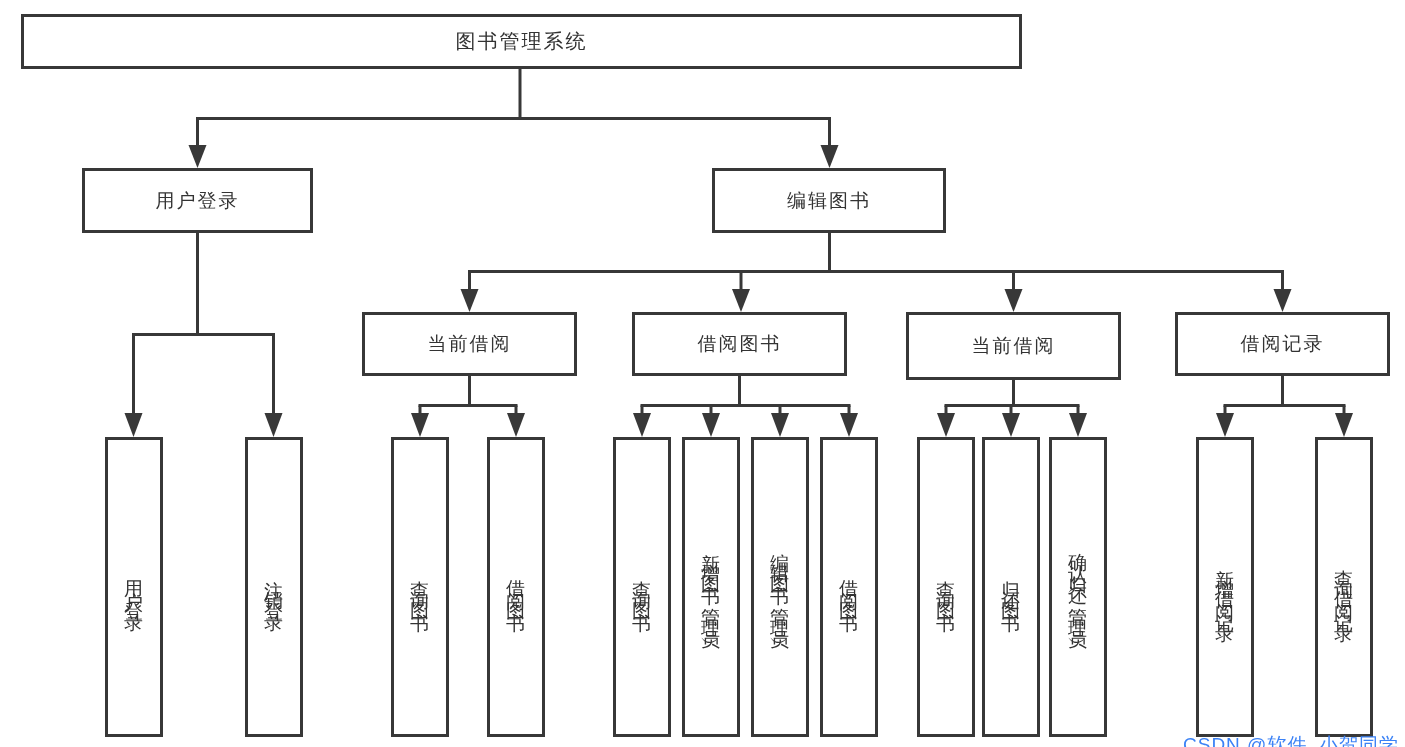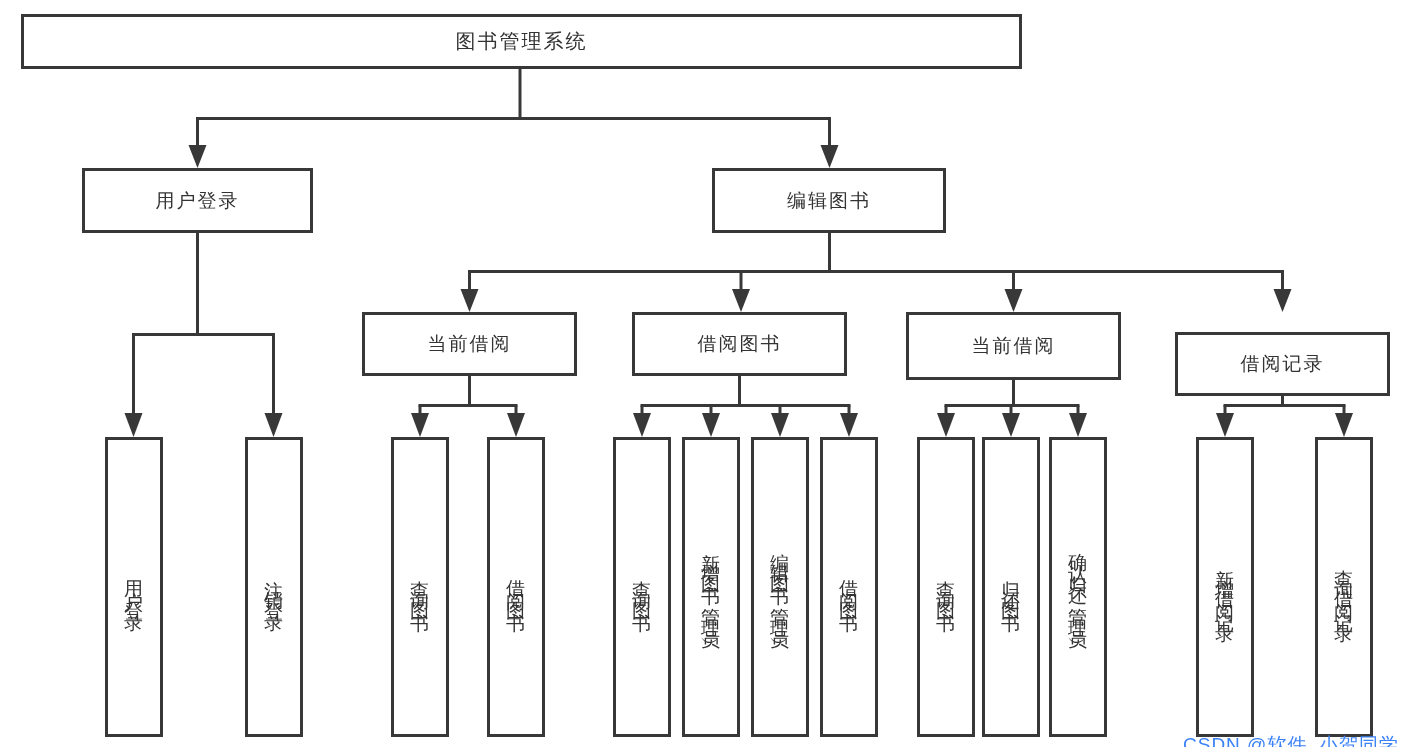--- a/index.html
+++ b/index.html
@@ -130,21 +130,21 @@
 
   <div class="box h" style="left:362px;top:312px;width:215px;height:64px">
     <span class="lbl">当前借阅</span>
   </div>
   <div class="box h" style="left:632px;top:312px;width:215px;height:64px">
     <span class="lbl">借阅图书</span>
   </div>
   <div class="box h" style="left:906px;top:312px;width:215px;height:68px">
     <span class="lbl">当前借阅</span>
   </div>
-  <div class="box h" style="left:1175px;top:332px;width:215px;height:64px">
+  <div class="box h" style="left:1175px;top:312px;width:215px;height:64px">
     <span class="lbl">借阅记录</span>
   </div>
 
   <div class="box v" style="left:105px;top:437px;width:58px;height:300px">
     <span class="lbl">用户登录</span>
   </div>
   <div class="box v" style="left:245px;top:437px;width:58px;height:300px">
     <span class="lbl">注销登录</span>
   </div>
 

